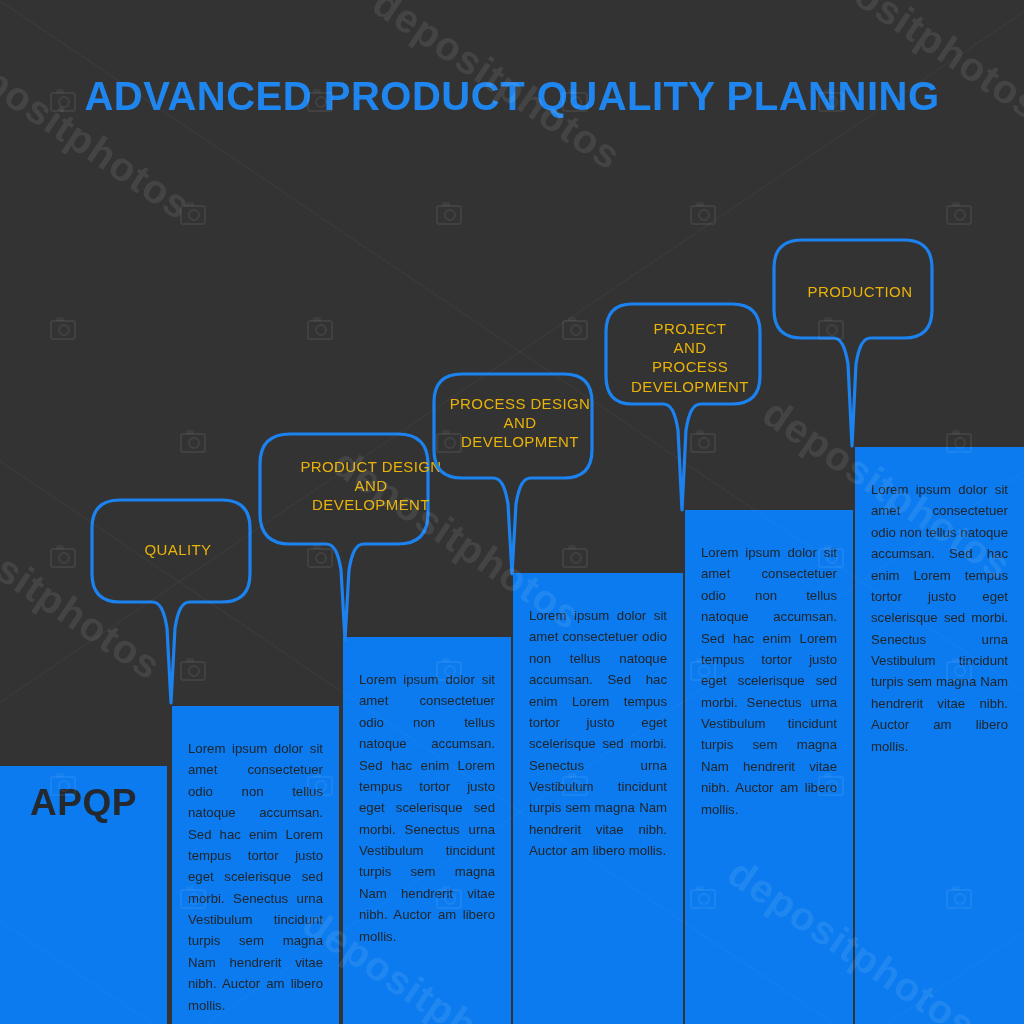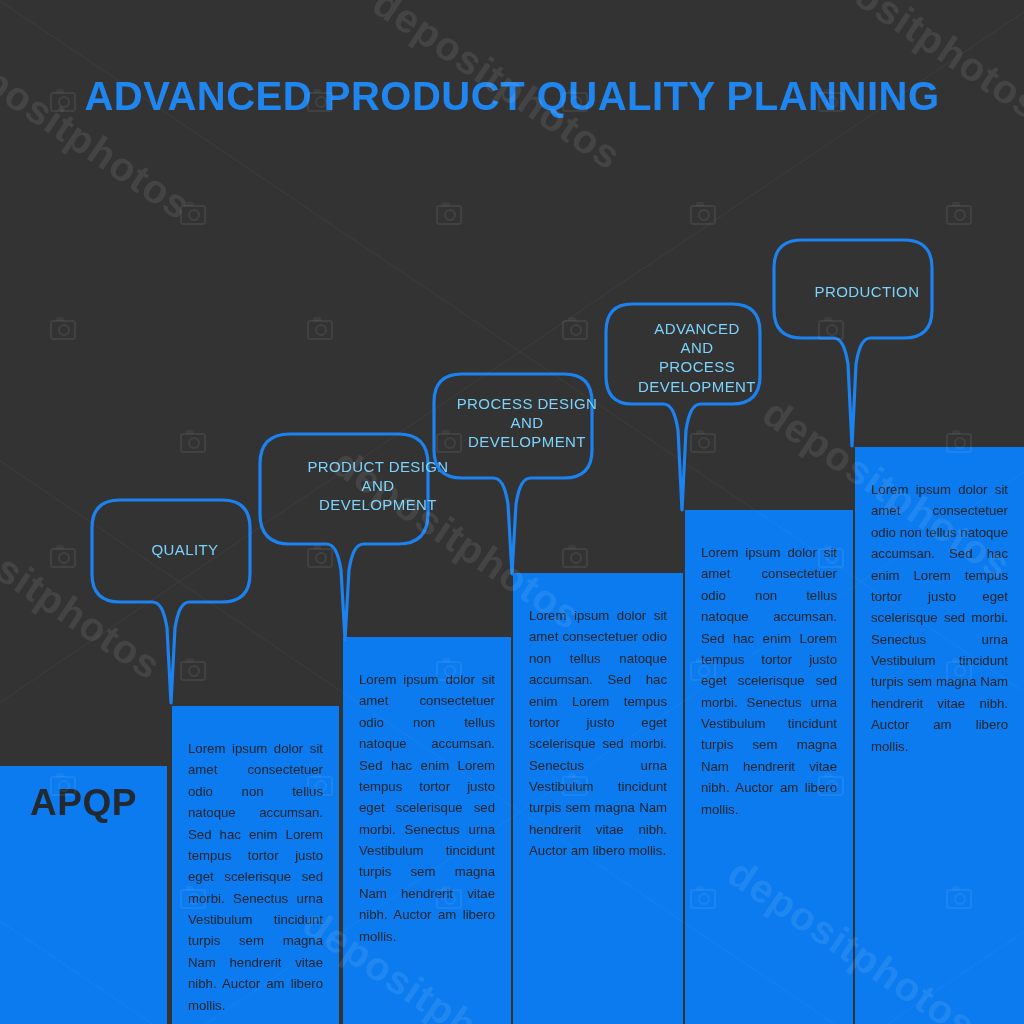--- a/index.html
+++ b/index.html
@@ -122,24 +122,24 @@
   .bubble {
     position: absolute;
     z-index: 20;
   }
   .bubble svg {
     display: block;
     overflow: visible;
   }
   .bubble-label {
     position: absolute;
-    left: 14px;
+    left: 7px;
     width: 100%;
     text-align: center;
-    color: #7dd3fc;
+    color: #eab308;
     font-family: "Liberation Sans", sans-serif;
     font-size: 15px;
     line-height: 1.28;
     letter-spacing: 0.4px;
     pointer-events: none;
   }
 </style>
 </head>
 <body>
 
@@ -264,21 +264,21 @@
   </div>
 
   <div class="bubble" style="left:604px; top:302px; width:158px; height:212px;">
     <svg width="158" height="212" viewBox="0 0 158 212" fill="none">
       <path d="M28 2 H128 Q156 2 156 30 V74 Q156 102 128 102 H97
                C89 102 85 110 82 128 L78 208
                L74 128 C71 110 67 102 59 102 H28
                Q2 102 2 74 V30 Q2 2 28 2 Z" stroke="#1B82F0" stroke-width="3.2" stroke-linejoin="round" fill="none"></path>
     </svg>
     <div class="bubble-label" style="top:17px;">
-      <span>ADVANCED</span><br>
+      <span>PROJECT</span><br>
       <span>AND</span><br>
       <span>PROCESS</span><br>
       <span>DEVELOPMENT</span>
     </div>
   </div>
 
   <div class="bubble" style="left:772px; top:238px; width:162px; height:212px;">
     <svg width="162" height="212" viewBox="0 0 162 212" fill="none">
       <path d="M30 2 H132 Q160 2 160 30 V72 Q160 100 132 100 H99
                C91 100 87 108 84 126 L80 208

